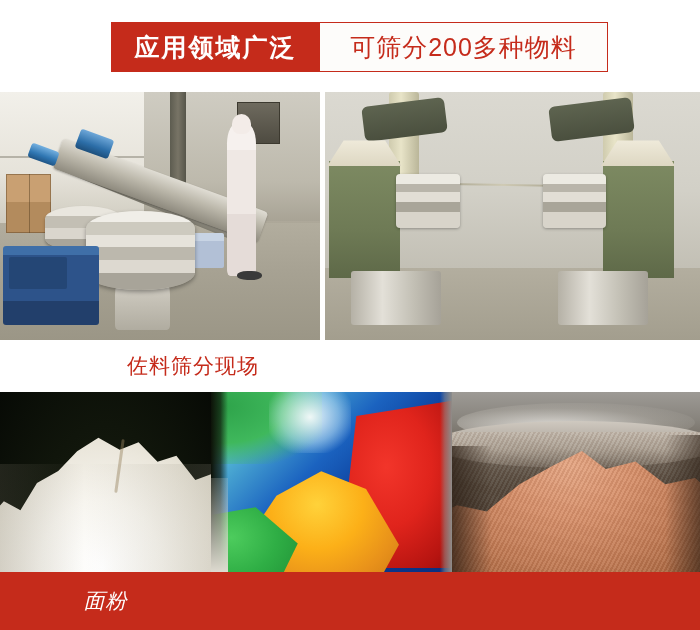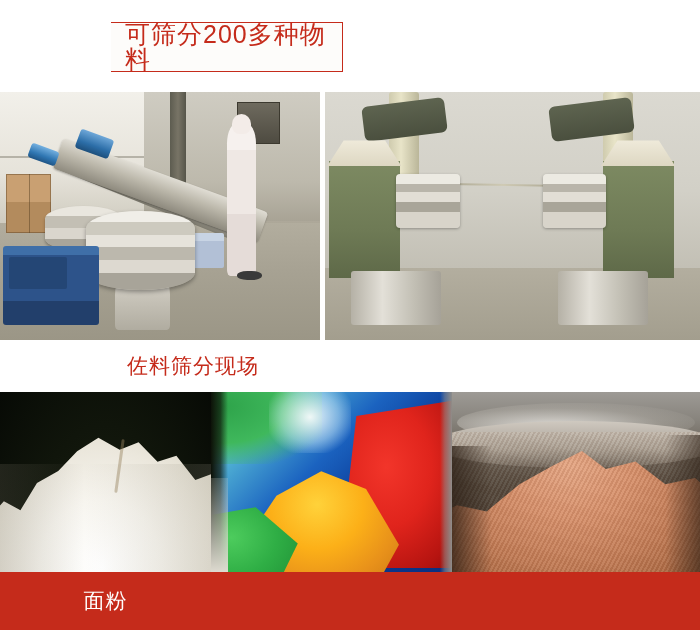--- a/index.html
+++ b/index.html
@@ -41,21 +41,21 @@
   .header-claim {
     background: #fdfcfa;
     color: #C52B1B;
     font-size: 25px;
     letter-spacing: 1px;
     display: flex;
     align-items: center;
     justify-content: center;
     padding: 8px 14px;
     box-sizing: border-box;
-    width: 232px;
+    width: 288px;
     border: 1px solid #C52B1B;
     border-left: none;
     line-height: 1;
   }
 
   
   .photo-row-top {
     position: absolute;
     left: 0;
     top: 92px;
@@ -409,28 +409,29 @@
     display: flex;
   }
   .label-cell {
     display: flex;
     align-items: center;
     justify-content: center;
     color: #ffffff;
     font-size: 21px;
     letter-spacing: 1px;
   }
-  .label-cell.a { width: 211px; }
+  .label-cell.a { width: 211px; font-style: italic; }
   .label-cell.b { width: 241px; }
   .label-cell.c { width: 248px; }
 </style>
 </head>
 <body>
 
 <div class="header-banner">
+  <div class="header-tag">应用领域广泛</div>
   <div class="header-claim">可筛分200多种物料</div>
 </div>
 
 <div class="photo-row-top">
 
   <div class="photo-top left ph1">
     <div class="wall-left"></div>
     <div class="wall-seam"></div>
     <div class="wall-right"></div>
     <div class="floor"></div>

